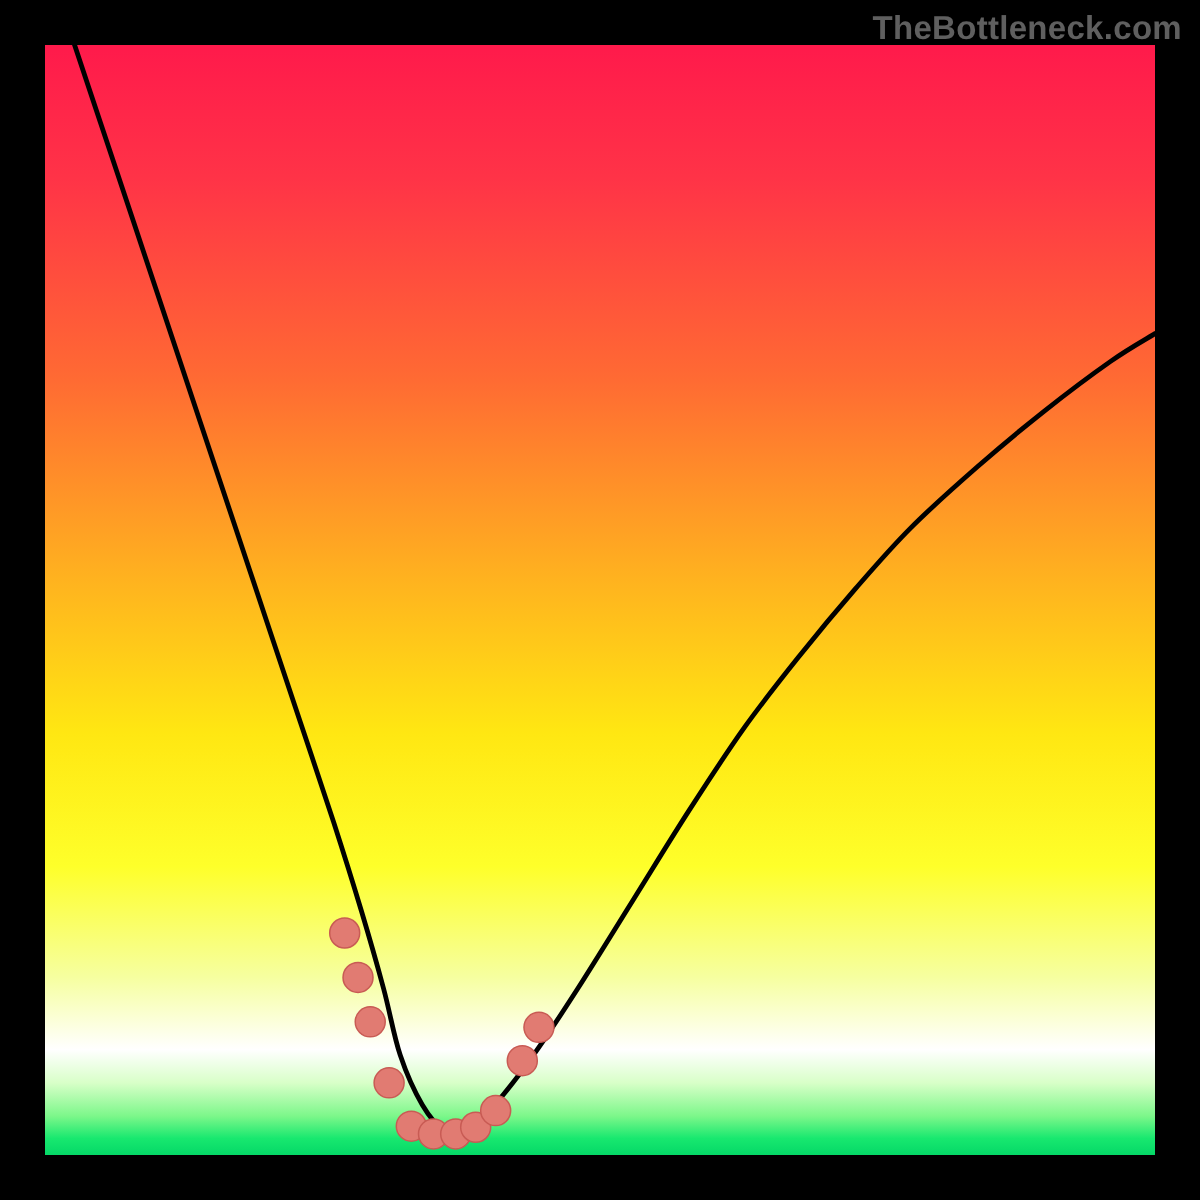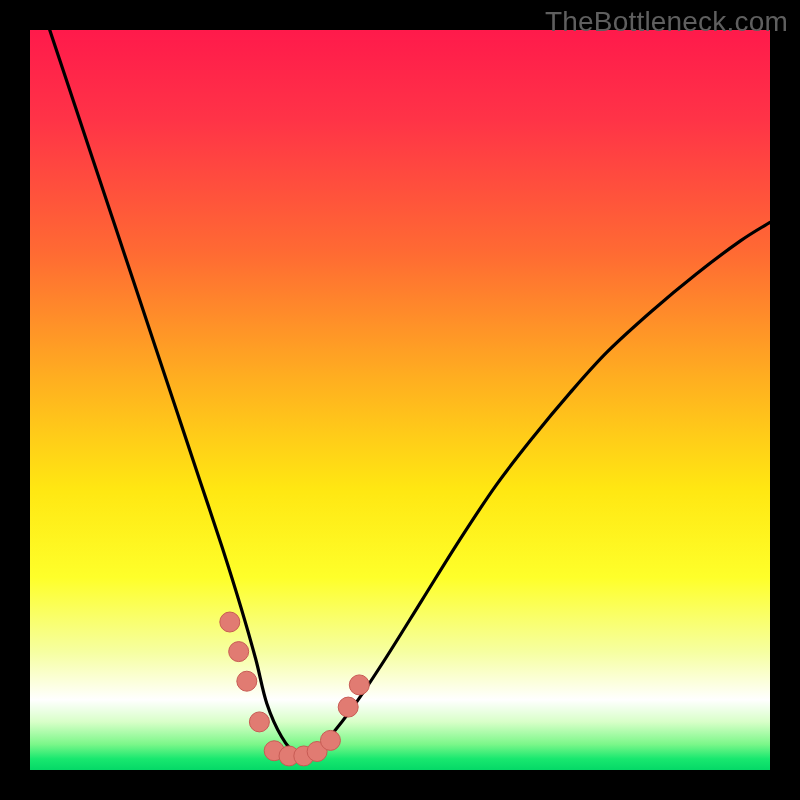--- a/index.html
+++ b/index.html
@@ -23,22 +23,22 @@
     position: absolute;
     left: 0;
     top: 0;
     width: 740px;
     height: 740px;
   }
   .watermark {
     position: absolute;
     top: 6px;
     right: 12px;
-    font-size: 28px;
-    font-weight: 400;
+    font-size: 22px;
+    font-weight: 700;
     color: #5f5f5f;
     letter-spacing: 0.2px;
     user-select: none;
   }
   svg {
     display: block;
   }
 </style>
 </head>
 <body>

